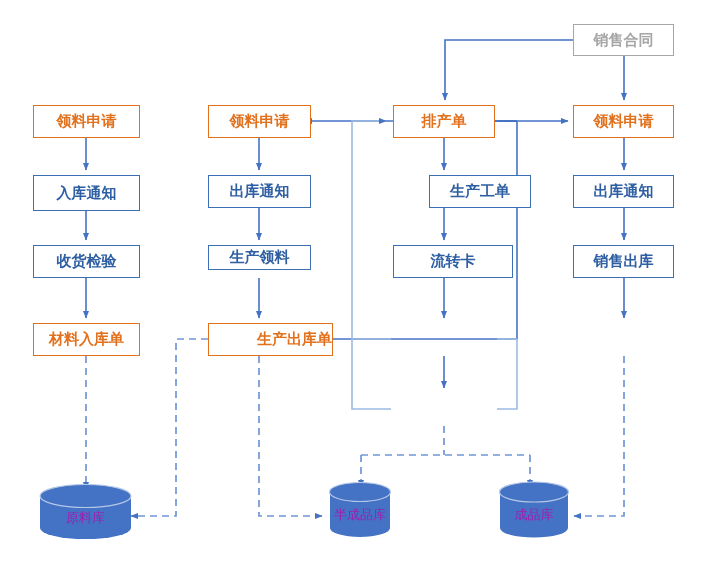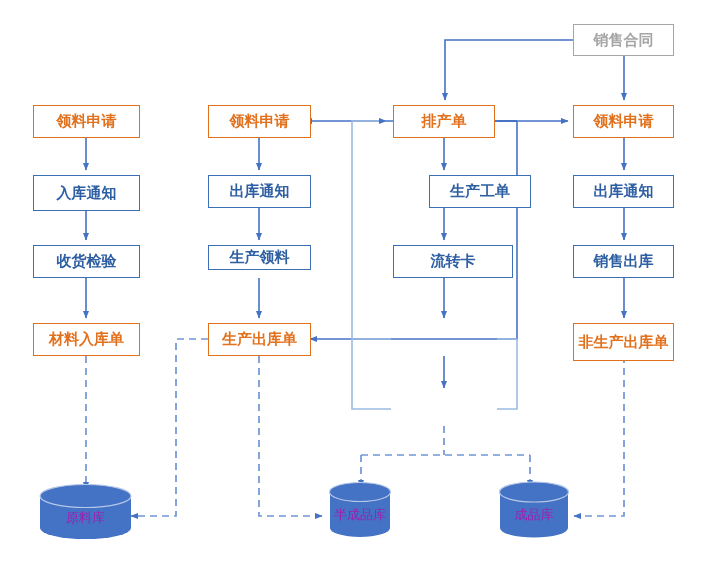--- a/index.html
+++ b/index.html
@@ -111,21 +111,21 @@
 
   <div class="node orange" style="left:208px;top:105px;width:103px;height:33px;">
     <span>领料申请</span>
   </div>
   <div class="node blue" style="left:208px;top:175px;width:103px;height:33px;">
     <span>出库通知</span>
   </div>
   <div class="node blue" style="left:208px;top:245px;width:103px;height:25px;justify-content:center;">
     <span>生产领料</span>
   </div>
-  <div class="node orange" style="left:208px;top:323px;width:103px;height:33px;">
+  <div class="node orange" style="left:208px;top:323px;width:125px;height:33px;justify-content:flex-end;">
     <span>生产出库单</span>
   </div>
 
   <div class="node gray" style="left:573px;top:24px;width:101px;height:32px;">
     <span>销售合同</span>
   </div>
 
   <div class="node orange" style="left:393px;top:105px;width:102px;height:33px;">
     <span>排产单</span>
   </div>
@@ -138,23 +138,20 @@
 
   <div class="node orange" style="left:573px;top:105px;width:101px;height:33px;">
     <span>领料申请</span>
   </div>
   <div class="node blue" style="left:573px;top:175px;width:101px;height:33px;">
     <span>出库通知</span>
   </div>
   <div class="node blue" style="left:573px;top:245px;width:101px;height:33px;">
     <span>销售出库</span>
   </div>
-  <div class="node orange" style="left:573px;top:323px;width:101px;height:38px;">
-    <span>非生产出库单</span>
-  </div>
 
   <div class="db" style="left:40px;top:496px;width:91px;height:43px;">
     <div class="lbl">原料库</div>
   </div>
   <div class="db" style="left:500px;top:492px;width:68px;height:45px;">
     <div class="lbl">成品库</div>
   </div>
   <div class="db" style="left:330px;top:492px;width:60px;height:45px;">
     <div class="lbl">半成品库</div>
   </div>

